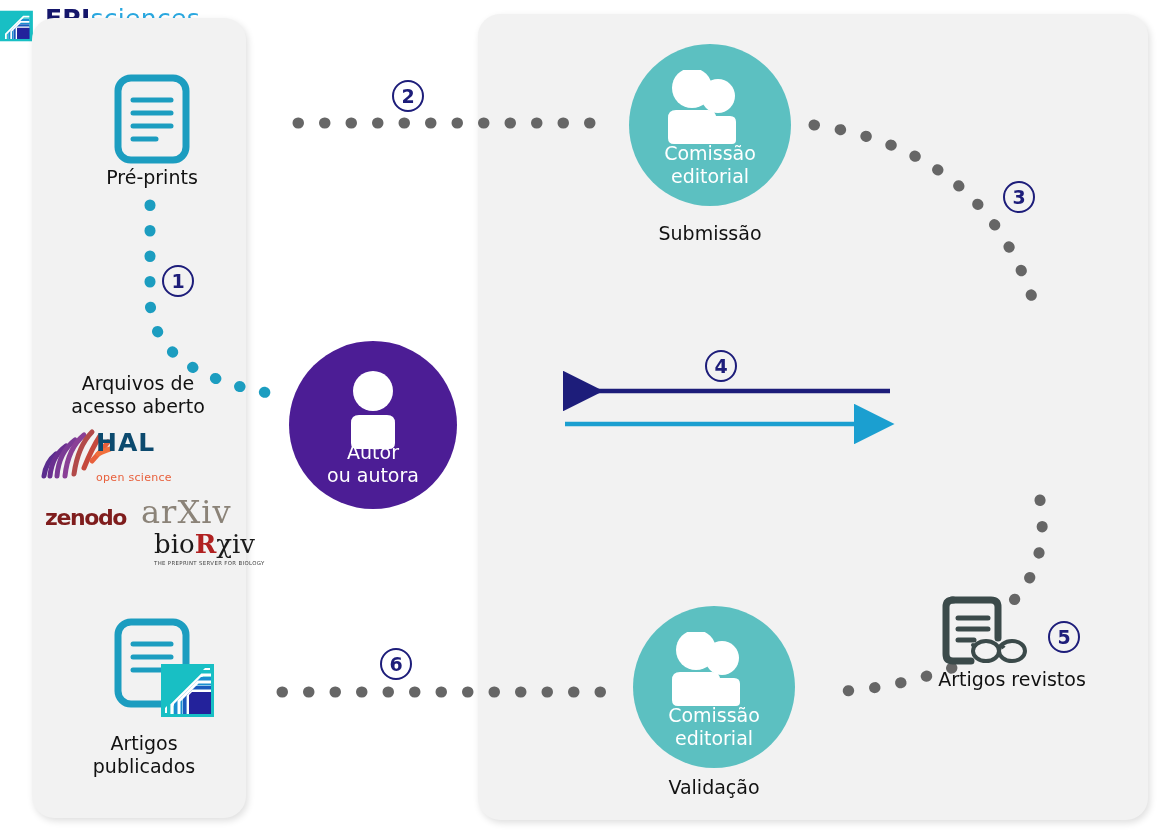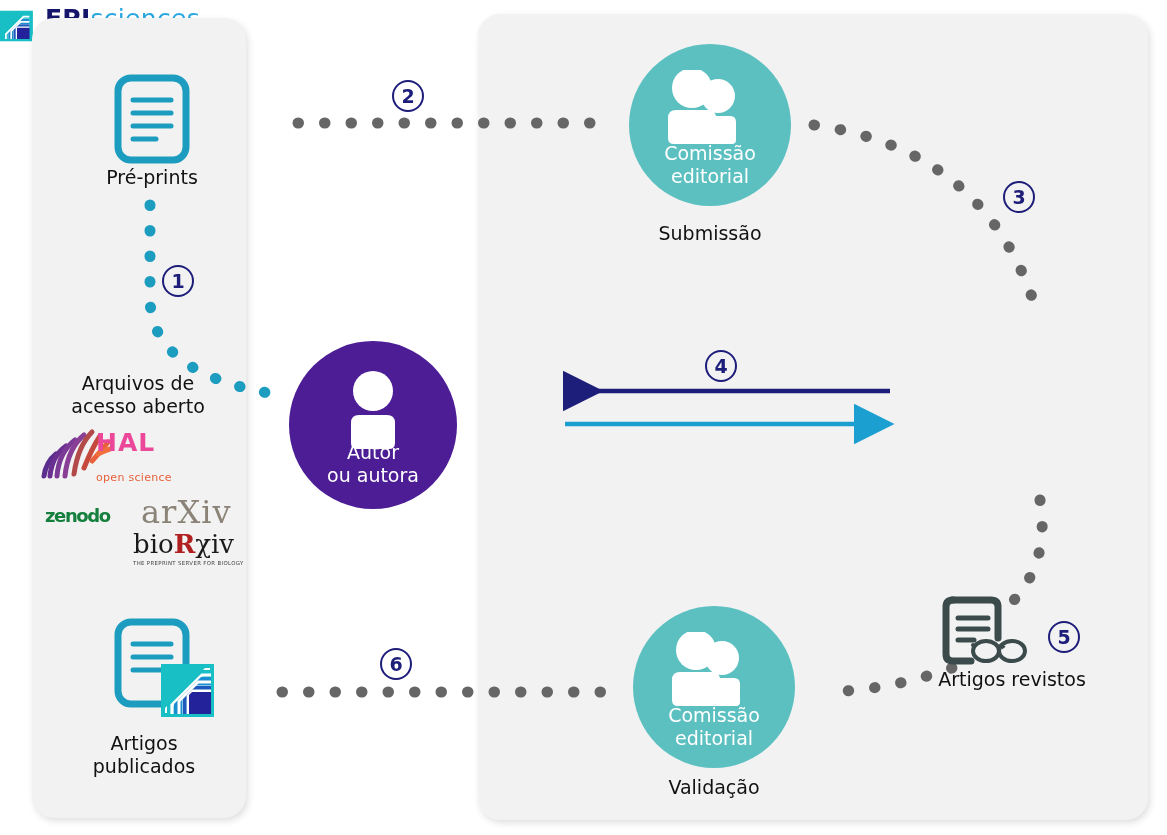--- a/index.html
+++ b/index.html
@@ -39,29 +39,29 @@
 
   #epi-logo{left:910px;top:22px;width:200px;height:52px;display:flex;
             align-items:center;gap:12px;}
   .epi-word{line-height:1;}
   .epi-top{font-size:25px;font-weight:700;letter-spacing:.3px;}
   .epi-epi{color:#15166b;}
   .epi-sci{color:#2aa8e0;font-weight:400;}
   .epi-sub{font-size:12.5px;color:#64b8dd;letter-spacing:.9px;margin-top:3px;}
 
   .hal-word{position:absolute;left:96px;top:430px;}
-  .hal-main{font-size:25px;font-weight:800;color:#ec4899;letter-spacing:1px;line-height:1;}
+  .hal-main{font-size:25px;font-weight:800;color:#0c4a6e;letter-spacing:1px;line-height:1;}
   .hal-sub{font-size:11px;color:#e8603c;letter-spacing:.3px;margin-top:16px;}
 
   #arxiv-logo{left:141px;top:470px;font-size:32px;color:#8b8378;
               font-family:"DejaVu Serif","Liberation Serif",serif;letter-spacing:1px;margin-top:23px;}
-  #zenodo-logo{left:45px;top:505px;font-size:18px;color:#15803d;font-weight:700;
+  #zenodo-logo{left:45px;top:505px;font-size:22px;color:#7f1d1d;font-weight:700;
                letter-spacing:-1.4px;
                font-family:"DejaVu Sans","Liberation Sans",sans-serif;}
-  #biorxiv-logo{left:133px;top:531px;}
+  #biorxiv-logo{left:154px;top:531px;}
   #medrxiv-logo{left:33px;top:568px;}
   .rxiv-main{font-size:26px;color:#1a1a1a;line-height:1;
              font-family:"DejaVu Serif","Liberation Serif",serif;}
   .rxiv-r{color:#b02020;font-weight:700;}
   .rxiv-r-blue{color:#1b3a8c;font-weight:700;}
   .rxiv-sub{font-size:5.4px;color:#444;letter-spacing:.35px;margin-top:3px;}
 </style>
 </head>
 <body>
 

